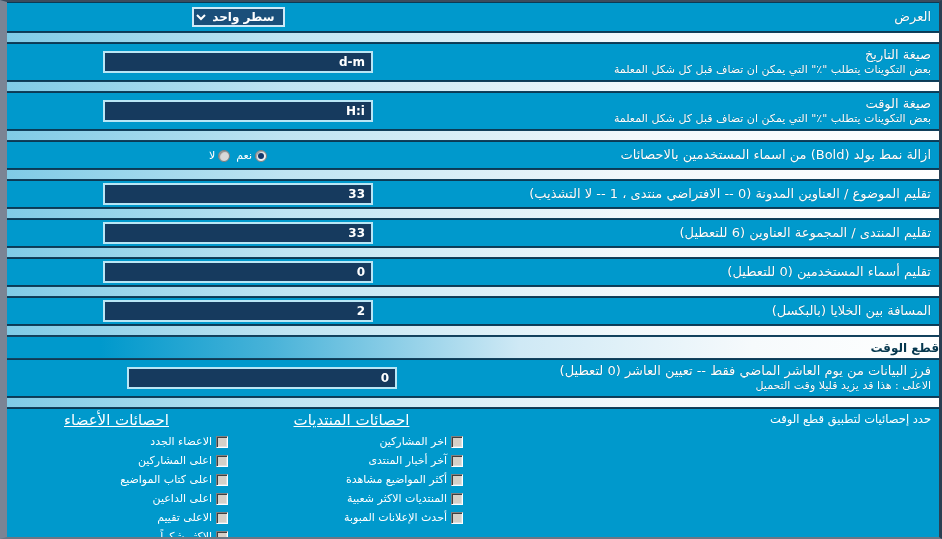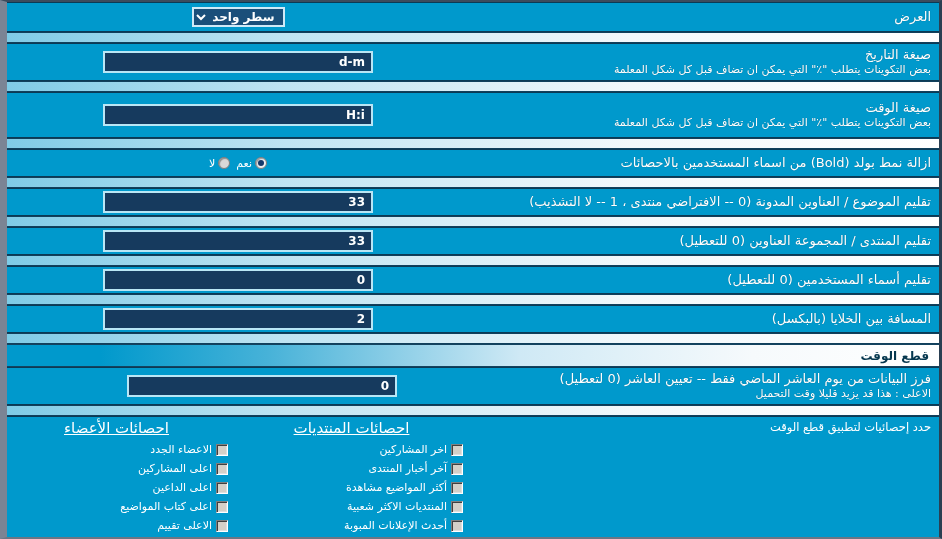--- a/index.html
+++ b/index.html
@@ -80,21 +80,20 @@
     border-bottom: 1px solid #11405c;
     box-sizing: border-box;
   }
 
   
   .section-head {
     height: 23px;
     display: flex;
     align-items: center;
     justify-content: flex-start;
-    padding-right: 10px;
     box-sizing: border-box;
     background: linear-gradient(to left, #ffffff 0%, #f6fafc 20%, #cfe9f5 45%, #47b2d8 72%, #0099cc 90%, #0099cc 100%);
     border-top: 1px solid #14435f;
     border-bottom: 1px solid #14435f;
     color: #06384f;
     font-weight: bold;
     font-size: 12px;
     text-align: right;
   }
 
@@ -135,21 +134,21 @@
   .radio-group {
     display: flex;
     flex-direction: row;
     align-items: center;
     gap: 6px;
     justify-content: center;
   }
   .radio-item {
     display: flex;
     flex-direction: row;
-    align-items: center;
+    align-items: flex-end;
     gap: 3px;
   }
   .radio-item span { font-size: 11px; }
   .radio {
     width: 12px; height: 12px;
     border-radius: 50%;
     box-sizing: border-box;
     background: #d8d8d8;
     border: 1px solid #7d7d7d;
     box-shadow: inset 1px 1px 1px rgba(0,0,0,.35);
@@ -248,21 +247,21 @@
       <div class="row" style="height: 38px;">
         <div class="cell-label">
           <span class="lbl-main">صيغة التاريخ</span>
           <span class="lbl-sub">بعض التكوينات يتطلب "٪" التي يمكن ان تضاف قبل كل شكل المعلمة</span>
         </div>
         <div class="cell-field">
           <input type="text" class="tinput" value="d-m" style="">
         </div>
       </div>
       <div class="sep"></div>
-      <div class="row" style="height: 46px;">
+      <div class="row" style="height: 38px;">
         <div class="cell-label">
           <span class="lbl-main">صيغة الوقت</span>
           <span class="lbl-sub">بعض التكوينات يتطلب "٪" التي يمكن ان تضاف قبل كل شكل المعلمة</span>
         </div>
         <div class="cell-field">
           <input type="text" class="tinput" value="H:i" style="">
         </div>
       </div>
       <div class="sep"></div>
       <div class="row" style="height: 28px;">
@@ -287,21 +286,21 @@
         <div class="cell-label">
           <span class="lbl-main">تقليم الموضوع / العناوين المدونة (0 -- الافتراضي منتدى ، 1 -- لا التشذيب)</span>
         </div>
         <div class="cell-field">
           <input type="text" class="tinput" value="33" style="">
         </div>
       </div>
       <div class="sep"></div>
       <div class="row" style="height: 28px;">
         <div class="cell-label">
-          <span class="lbl-main">تقليم المنتدى / المجموعة العناوين (0 للتعطيل)</span>
+          <span class="lbl-main">تقليم المنتدى / المجموعة العناوين (6 للتعطيل)</span>
         </div>
         <div class="cell-field">
           <input type="text" class="tinput" value="33" style="">
         </div>
       </div>
       <div class="sep"></div>
       <div class="row" style="height: 28px;">
         <div class="cell-label">
           <span class="lbl-main">تقليم أسماء المستخدمين (0 للتعطيل)</span>
         </div>
@@ -368,25 +367,25 @@
           <label class="cbx-row">
             <span class="cbx"></span>
             <span class="cbx-text">الاعضاء الجدد</span>
           </label>
           <label class="cbx-row">
             <span class="cbx"></span>
             <span class="cbx-text">اعلى المشاركين</span>
           </label>
           <label class="cbx-row">
             <span class="cbx"></span>
+            <span class="cbx-text">اعلى كتاب المواضيع</span>
+          </label>
+          <label class="cbx-row">
+            <span class="cbx"></span>
             <span class="cbx-text">اعلى الداعين</span>
-          </label>
-          <label class="cbx-row">
-            <span class="cbx"></span>
-            <span class="cbx-text">اعلى كتاب المواضيع</span>
           </label>
           <label class="cbx-row">
             <span class="cbx"></span>
             <span class="cbx-text">الاعلى تقييم</span>
           </label>
           <label class="cbx-row">
             <span class="cbx"></span>
             <span class="cbx-text">الاكثر شكراً</span>
           </label>
         </div>

